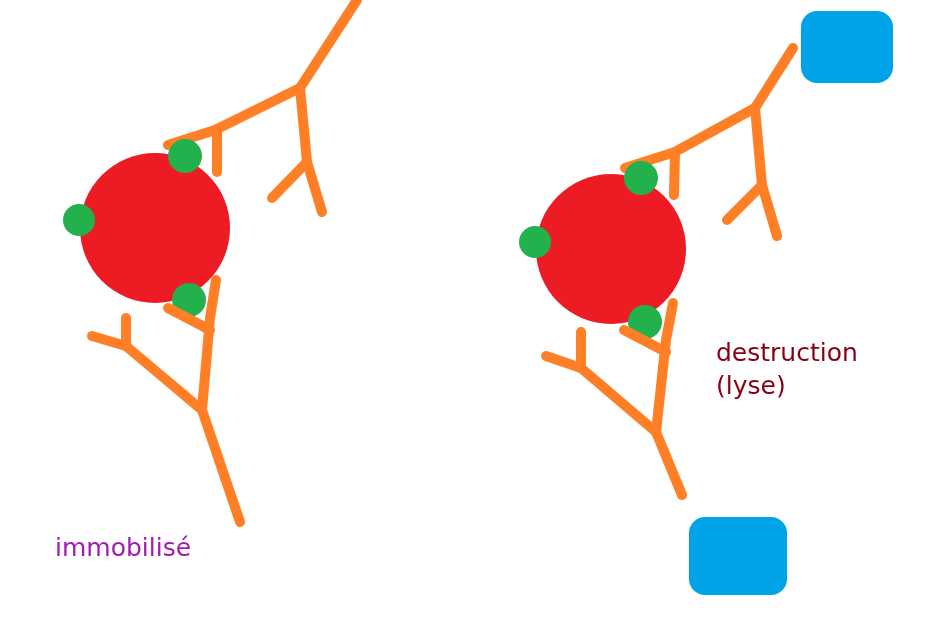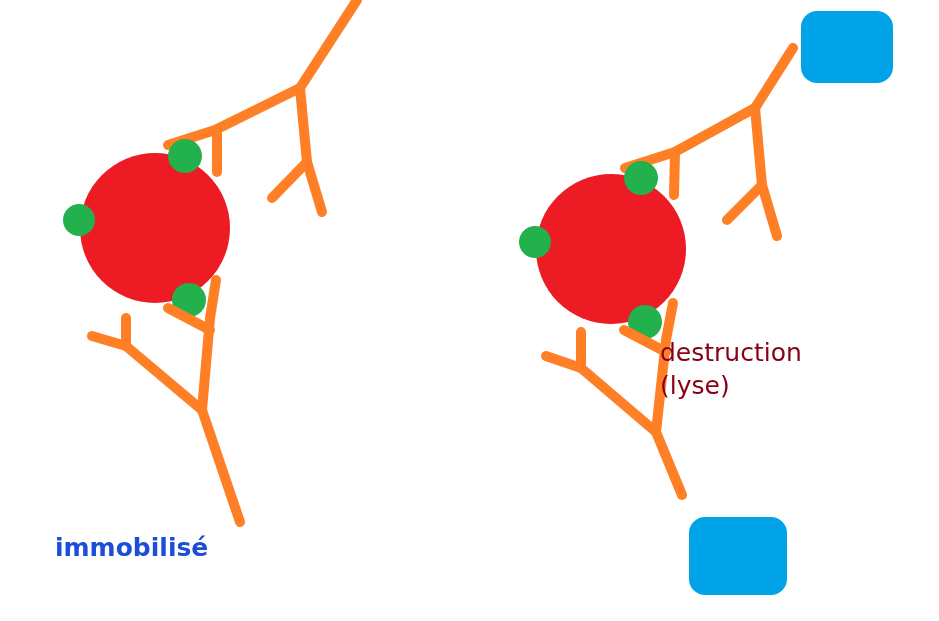--- a/index.html
+++ b/index.html
@@ -1,20 +1,20 @@
 <!DOCTYPE html>
 <html><head>
   <meta charset="utf-8">
   <style>
     html, body { margin: 0; padding: 0; background: #ffffff; }
     body { width: 939px; height: 621px; position: relative; overflow: hidden; }
     #canvas { position: absolute; left: 0; top: 0; width: 939px; height: 621px; }
     .label { position: absolute; font-family: "DejaVu Sans", sans-serif; font-size: 25px; line-height: 1.3; white-space: pre; }
-    #label-immobilise { left: 55px; top: 532px; color: #1d4ed8; font-weight: bold; }
-    #label-destruction { left: 660px; top: 337px; color: #880015; }
+    #label-immobilise { left: 55px; top: 532px; color: #a21caf; }
+    #label-destruction { left: 716px; top: 337px; color: #880015; }
   </style>
 </head>
 <body>
 
 <svg id="canvas" viewBox="0 0 939 621" xmlns="http://www.w3.org/2000/svg">
 
   <g>
 
     <g stroke="#ff7f27" stroke-width="10" stroke-linecap="round" fill="none">
       <polyline points="168,145 215,130 300,88 357,0"></polyline>

